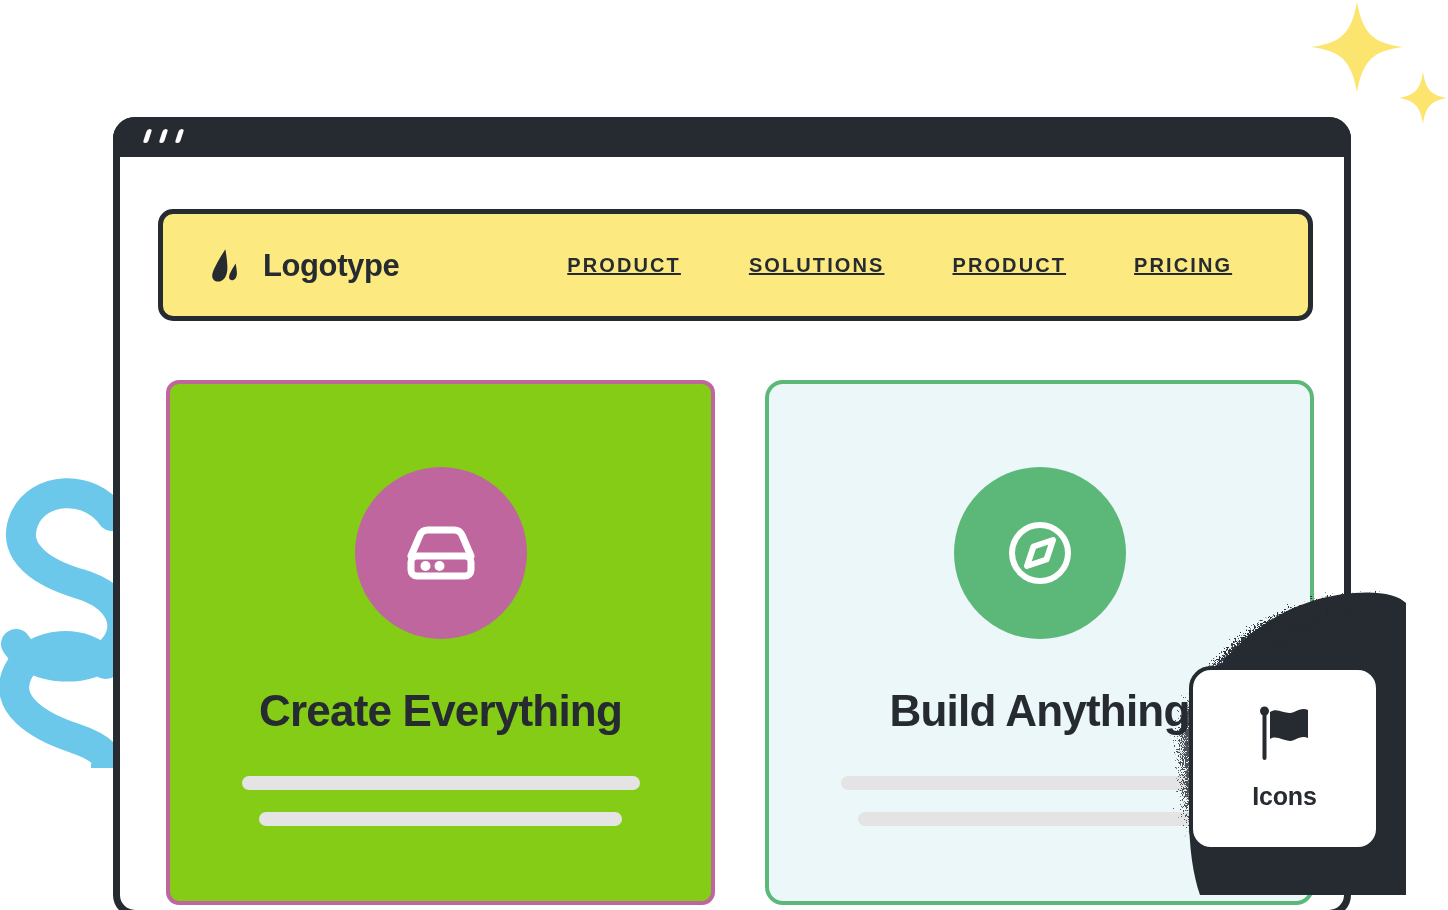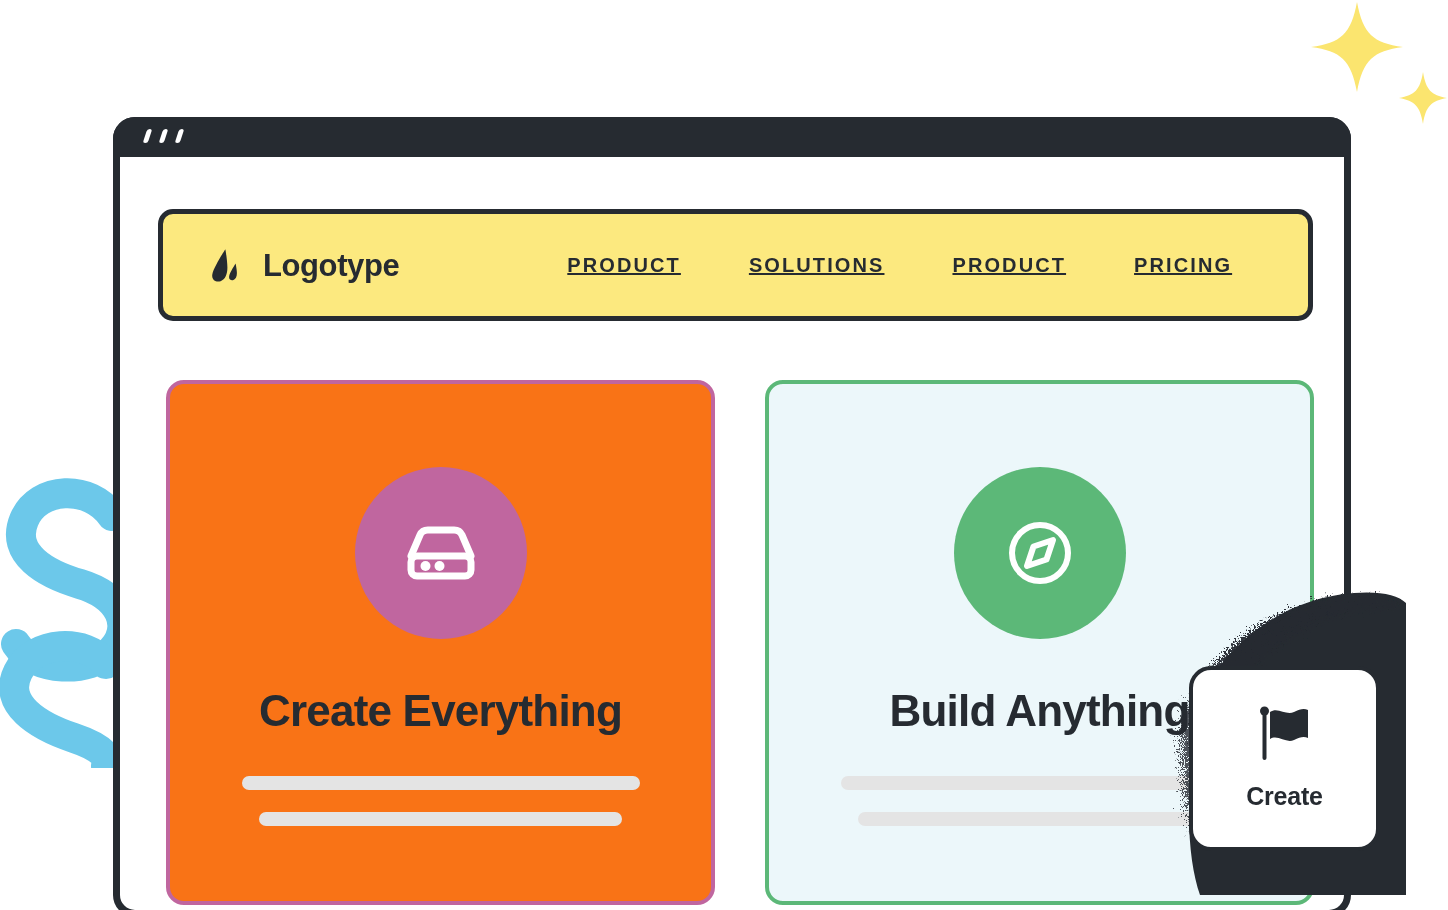--- a/index.html
+++ b/index.html
@@ -141,22 +141,23 @@
     height: 525px;
     border-radius: 18px;
     border: 4px solid #000;
     box-sizing: border-box;
     display: flex;
     flex-direction: column;
     align-items: center;
     position: relative;
   }
   .card-pink {
-    background: #f97316;
+    background: #84cc16;
     border-color: #c0669f;
+    border-radius: 13px;
   }
   .card-green {
     background: #ecf7fa;
     border-color: #5cb878;
     margin-left: 14px;
   }
   .card-icon-circle {
     width: 172px;
     height: 172px;
     border-radius: 50%;
@@ -338,14 +339,14 @@
     </g>
   </svg>
 </div>
 
 <div class="icons-card">
   <svg class="icons-card-glyph" viewBox="0 0 62 62" aria-hidden="true">
     <circle cx="10.5" cy="7" r="4.5" fill="#262b31"></circle>
     <rect x="8.5" y="7" width="4" height="49" rx="2" fill="#262b31"></rect>
     <path d="M16 8 C24 2.5, 32 12, 40 8 C46 5, 50 4, 54 6 L54 34 C50 32, 46 33, 40 36 C32 40, 24 30, 16 35 Z" fill="#262b31"></path>
   </svg>
-  <div class="icons-card-label">Create</div>
+  <div class="icons-card-label">Icons</div>
 </div>
 
 </body></html>

